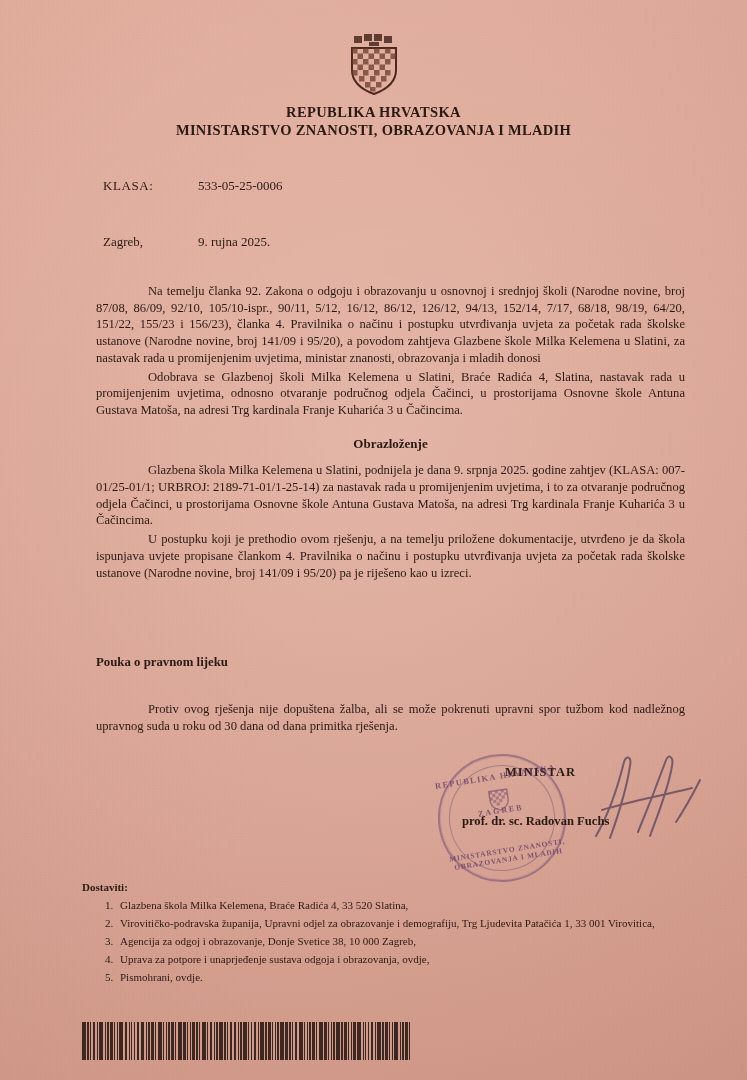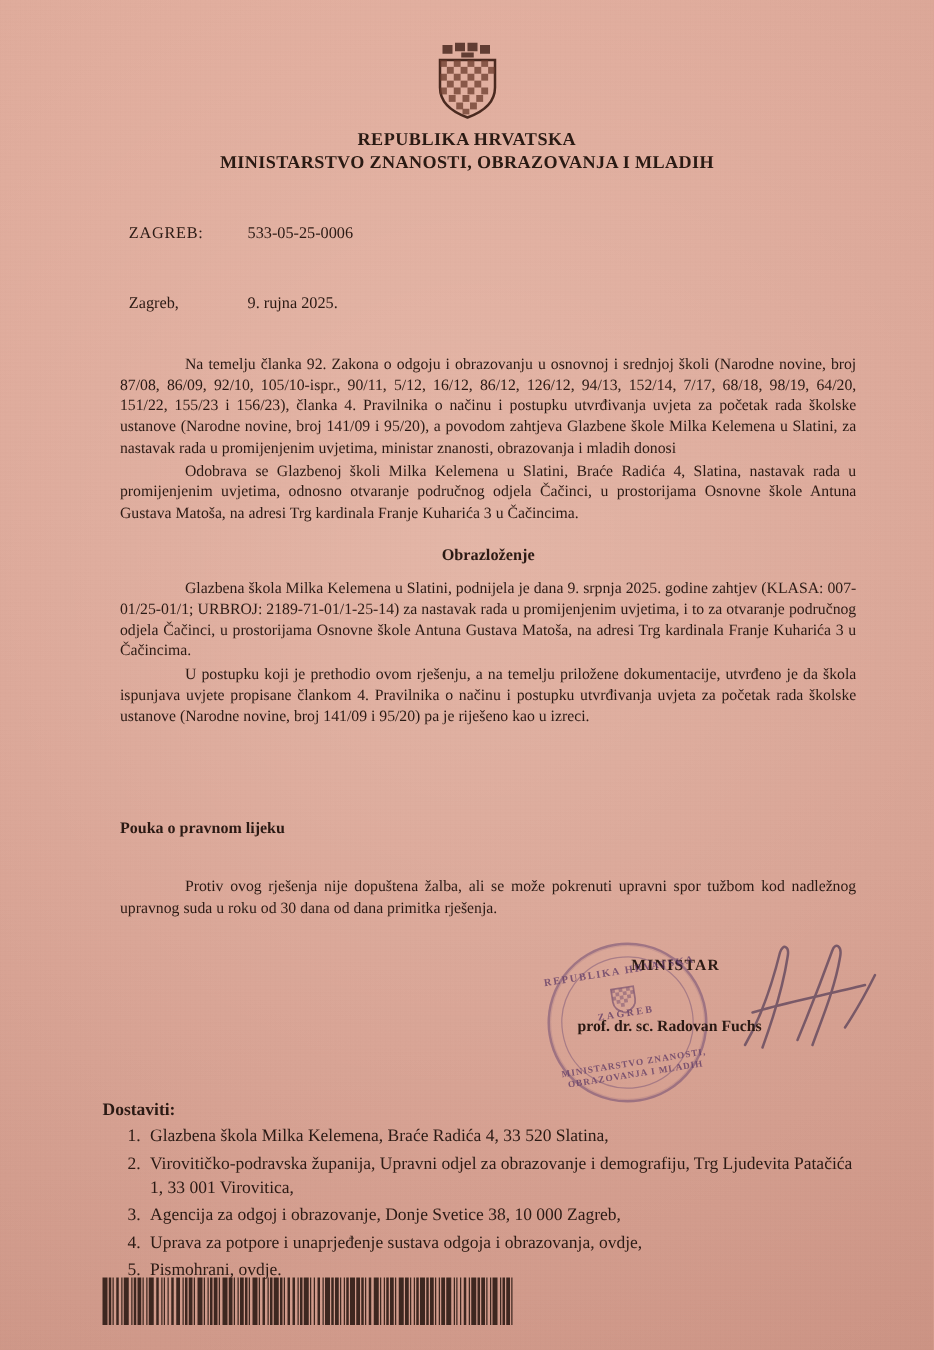--- a/index.html
+++ b/index.html
@@ -225,21 +225,21 @@
     height: 98px;
     opacity: 0.8;
   }
 
   
   .dostaviti {
     position: absolute;
     left: 82px;
     right: 60px;
     top: 880px;
-    font-size: 14px;
+    font-size: 11px;
     line-height: 1.32;
   }
   .dostaviti-title {
     font-weight: 600;
     margin-bottom: 3px;
   }
   .dostaviti ol {
     margin: 0;
     padding-left: 34px;
   }
@@ -312,21 +312,21 @@
     </g>
   </svg>
 
   <div class="header-block">
     <div class="rh-line1">REPUBLIKA HRVATSKA</div>
     <div class="rh-line2">MINISTARSTVO ZNANOSTI, OBRAZOVANJA I MLADIH</div>
   </div>
 
   <div class="meta">
     <div class="meta-row">
-      <div class="meta-label">ZAGREB:</div>
+      <div class="meta-label">KLASA:</div>
       <div class="meta-value">533-05-25-0006</div>
     </div>
   </div>
 
   <div class="place-row">
     <div class="place-label">Zagreb,</div>
     <div>9. rujna 2025.</div>
   </div>
 
   <div class="body-text">

